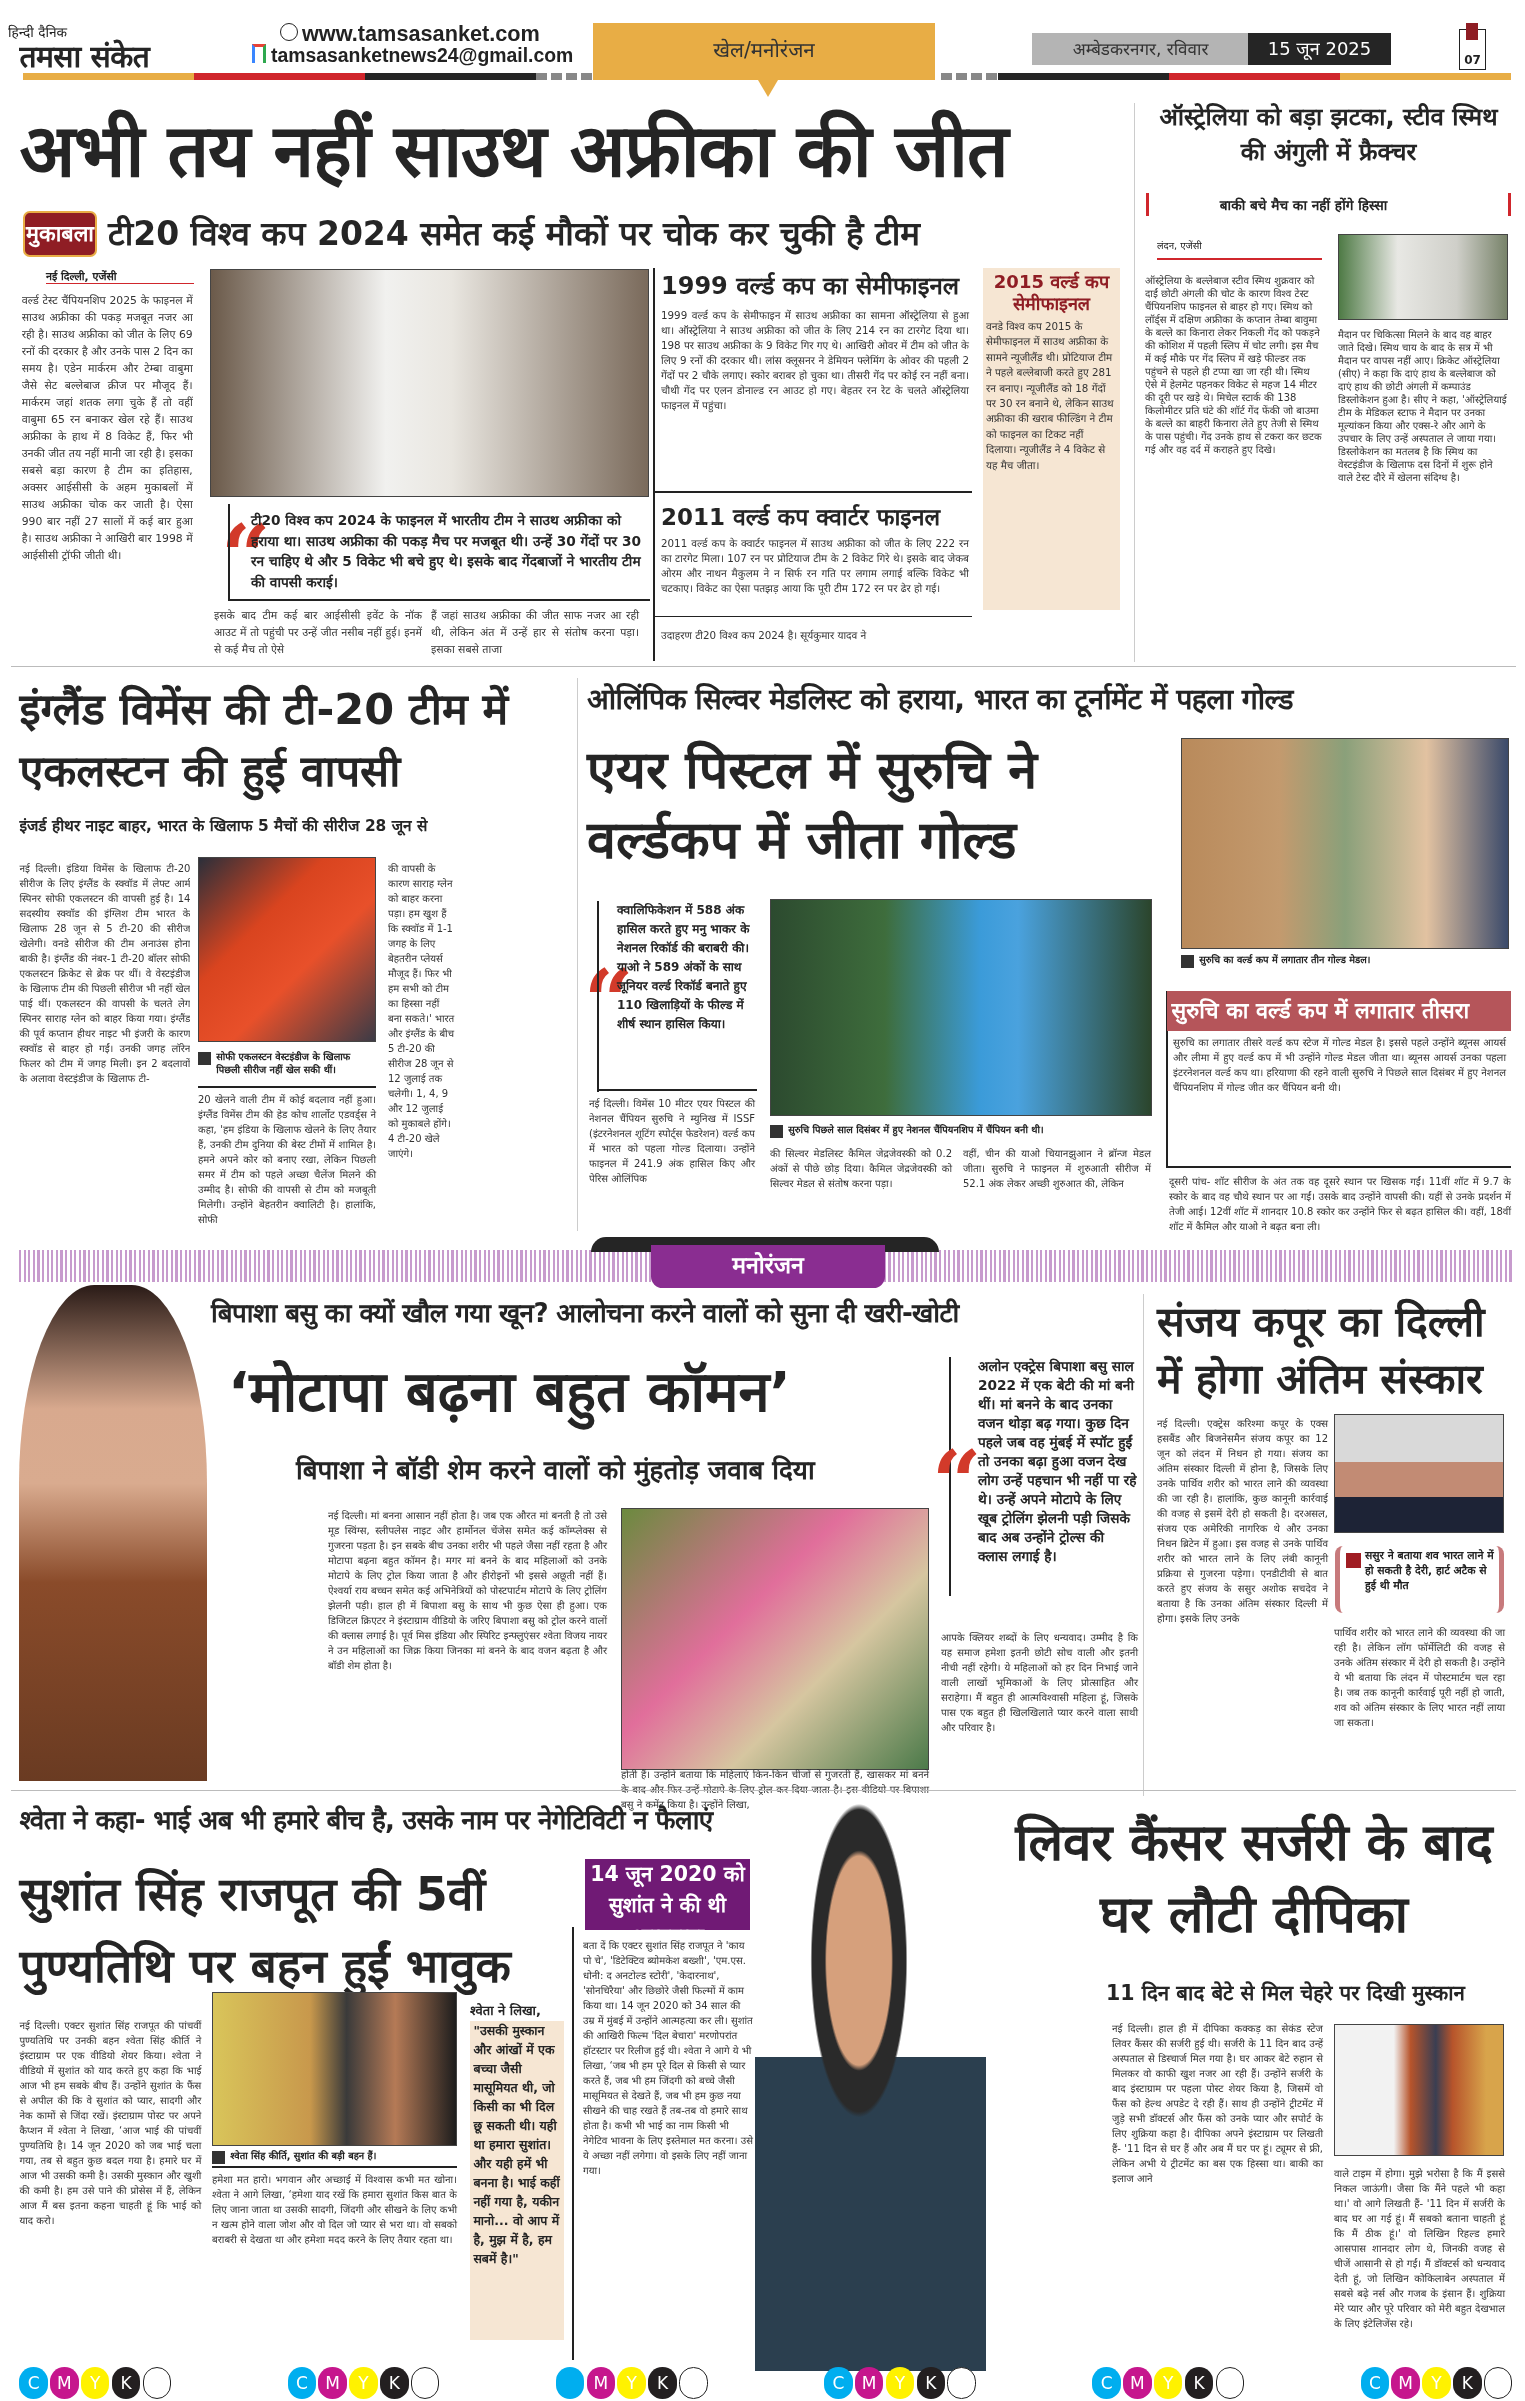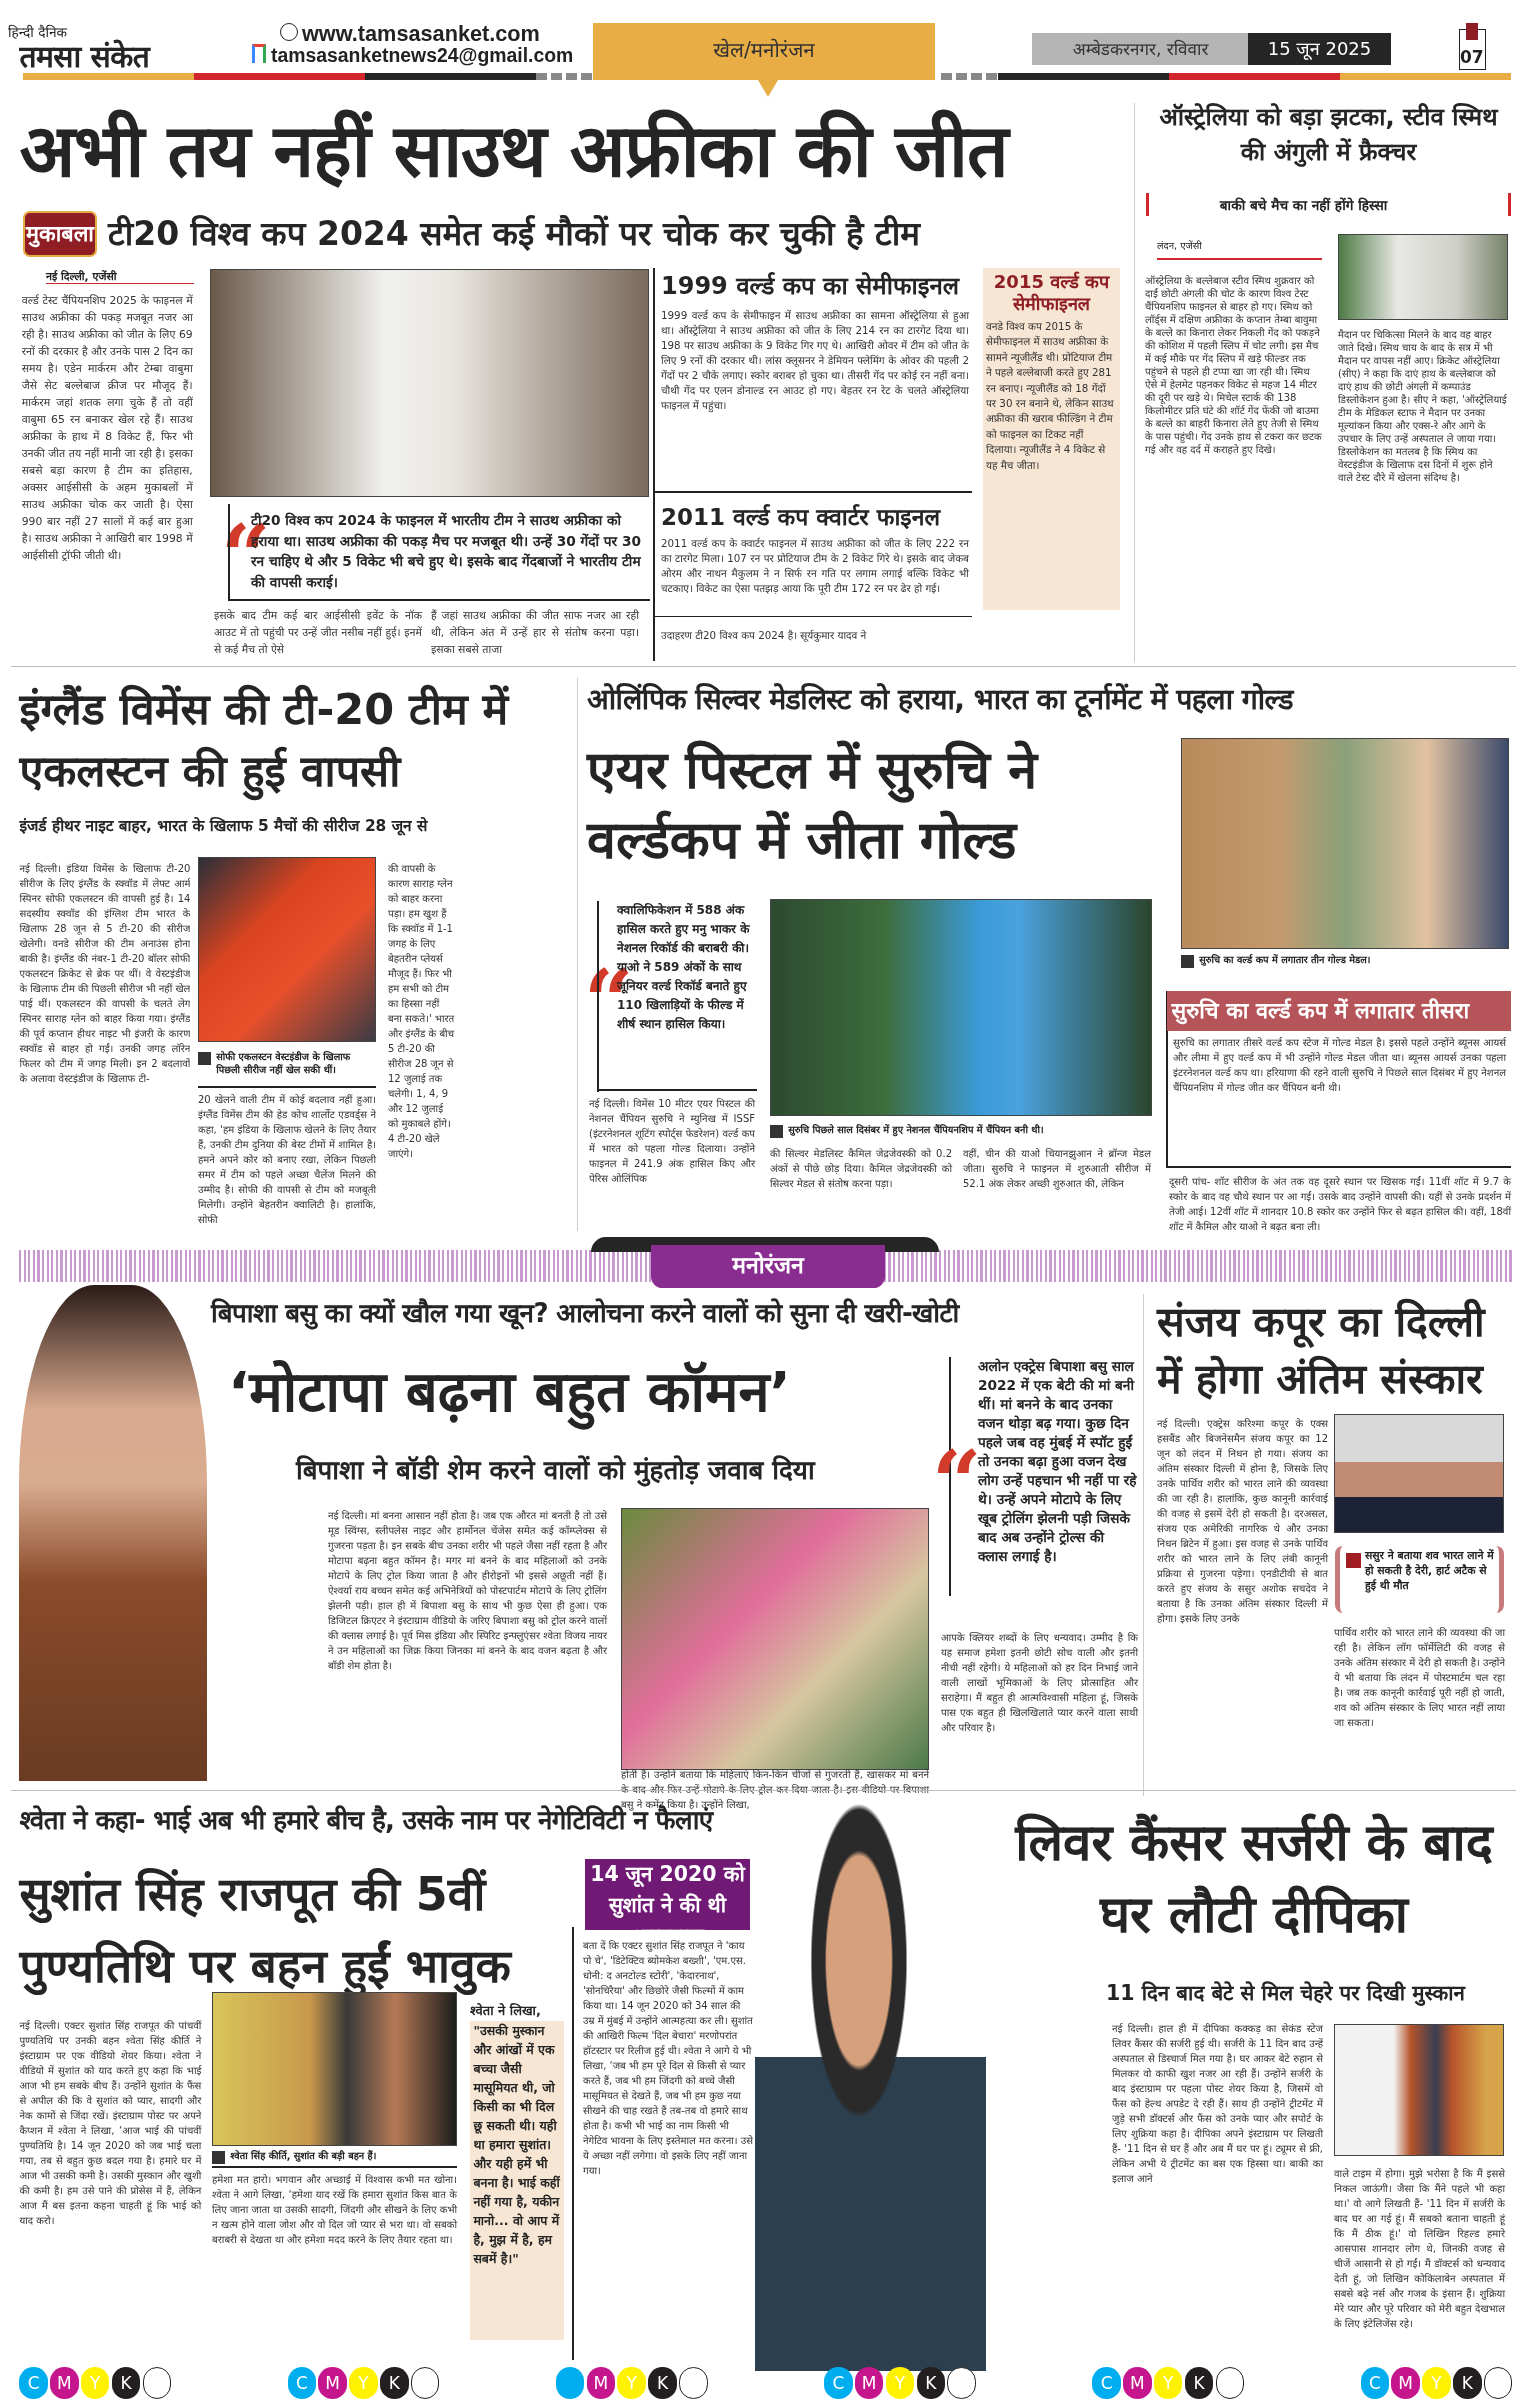--- a/index.html
+++ b/index.html
@@ -25,21 +25,21 @@
   <div class="abs" style="left:280px;top:23px;width:18px;height:18px;border:1.7px solid #222;border-radius:50%;"></div>
   <a class="abs" style="left:302px;top:20.5px;font-size:21.7px;font-weight:bold;color:#222;text-decoration:none;font-family:'Liberation Sans',sans-serif;">www.tamsasanket.com</a>
   <a class="abs" style="left:271px;top:44px;font-size:19.4px;font-weight:bold;color:#222;text-decoration:none;font-family:Liberation Sans, sans-serif;">tamsasanketnews24@gmail.com</a>
   <div class="abs" style="left:593px;top:23px;width:171px;height:57px;background:#e8ad45;"></div>
   <div class="abs" style="left:764px;top:23px;width:171px;height:57px;background:#e8ad45;"></div>
   <div class="abs hin" style="left:593px;top:35px;width:342px;text-align:center;font-size:20.5px;color:#333;">खेल/मनोरंजन</div>
   <div class="abs hin" style="left:1032px;top:33px;width:217px;height:32px;background:#b4b4b4;font-size:17px;line-height:32px;text-align:center;color:#333;">अम्बेडकरनगर, रविवार</div>
   <div class="abs hin" style="left:1248px;top:33px;width:143px;height:32px;background:#252525;color:#fff;font-size:18px;line-height:32px;text-align:center;">15 जून 2025</div>
   <div class="abs" style="left:1459px;top:28.5px;width:27px;height:41px;border:1.7px solid #222;">
     <div style="position:absolute;left:5.7px;top:-6.8px;width:12.5px;height:17px;background:#8f1d24;"></div>
-    <div style="position:absolute;bottom:1.1px;width:100%;font-size:17px;font-weight:bold;">07</div>
+    <div style="position:absolute;bottom:1.1px;width:100%;text-align:center;font-size:12px;font-weight:bold;">07</div>
   </div>
 </div>
 
 <div class="abs" style="left:23px;top:73px;width:570px;height:6.8px;display:flex;">
   <div style="flex:300;background:#e8ad45"></div>
     <div style="flex:300;background:#d0262c"></div>
     <div style="flex:300;background:#252525"></div>
     <div style="flex:100;background:repeating-linear-gradient(90deg,#888 0 11.4px,#fff 11.4px 15px)"></div>
 </div>
 <div class="abs" style="left:941px;top:73px;width:570px;height:6.8px;display:flex;">

